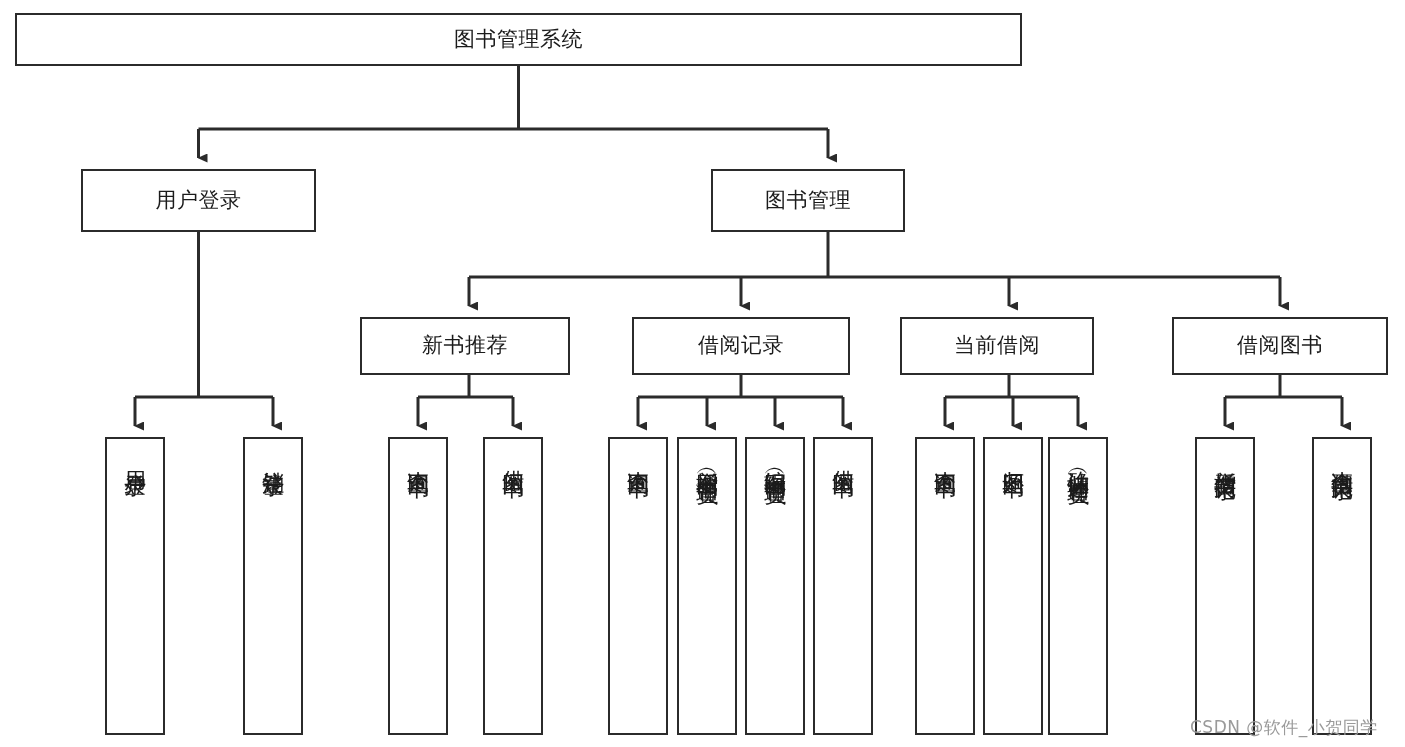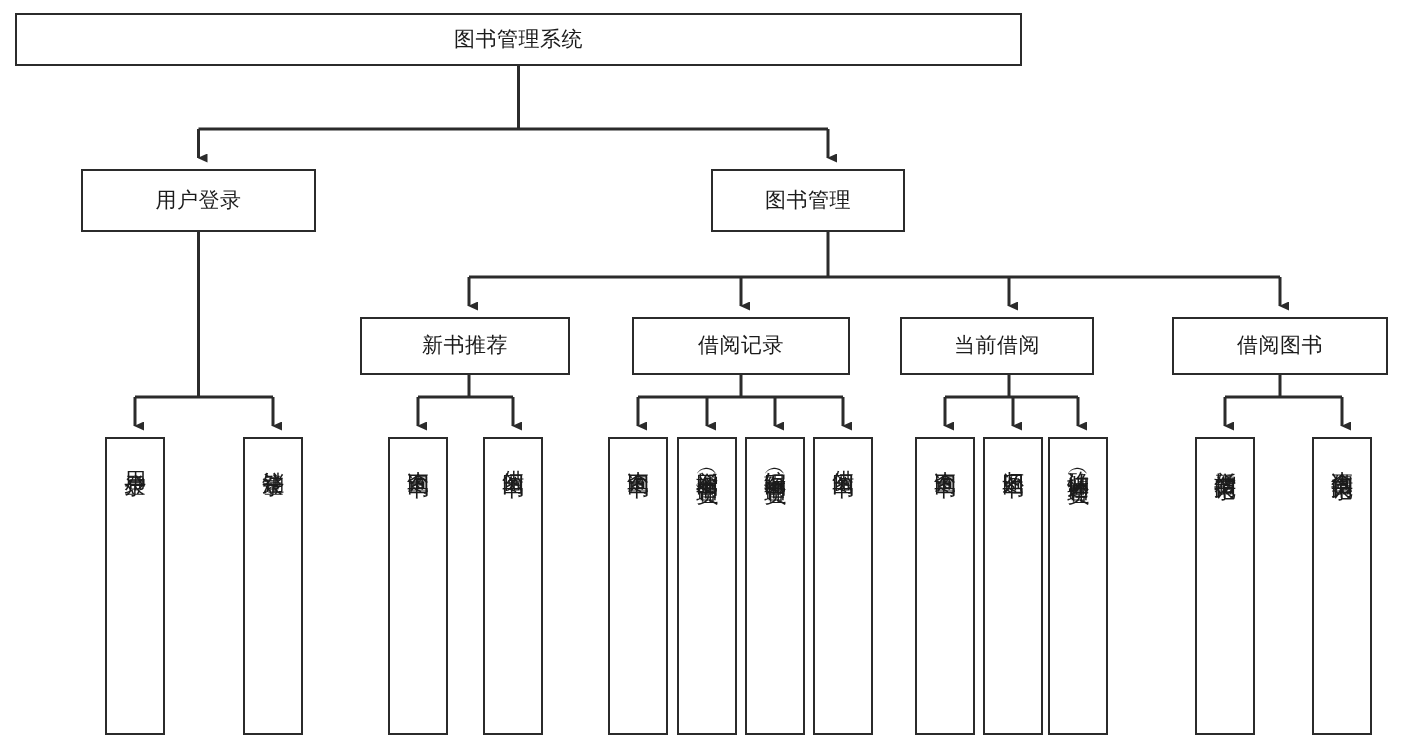--- a/index.html
+++ b/index.html
@@ -171,13 +171,14 @@
         <span class="node-label">确认归还（管理员）</span>
       </div>
       <div class="node vertical" style="left: 1195px; top: 437px; width: 60px; height: 298px;">
         <span class="node-label">新增借阅记录</span>
       </div>
       <div class="node vertical" style="left: 1312px; top: 437px; width: 60px; height: 298px;">
         <span class="node-label">查询借阅记录</span>
       </div>
     </div>
 
+  <div class="watermark" style="left:1190px; top:716px;">CSDN @软件_小贺同学</div>
 </div>
 
 </body></html>

